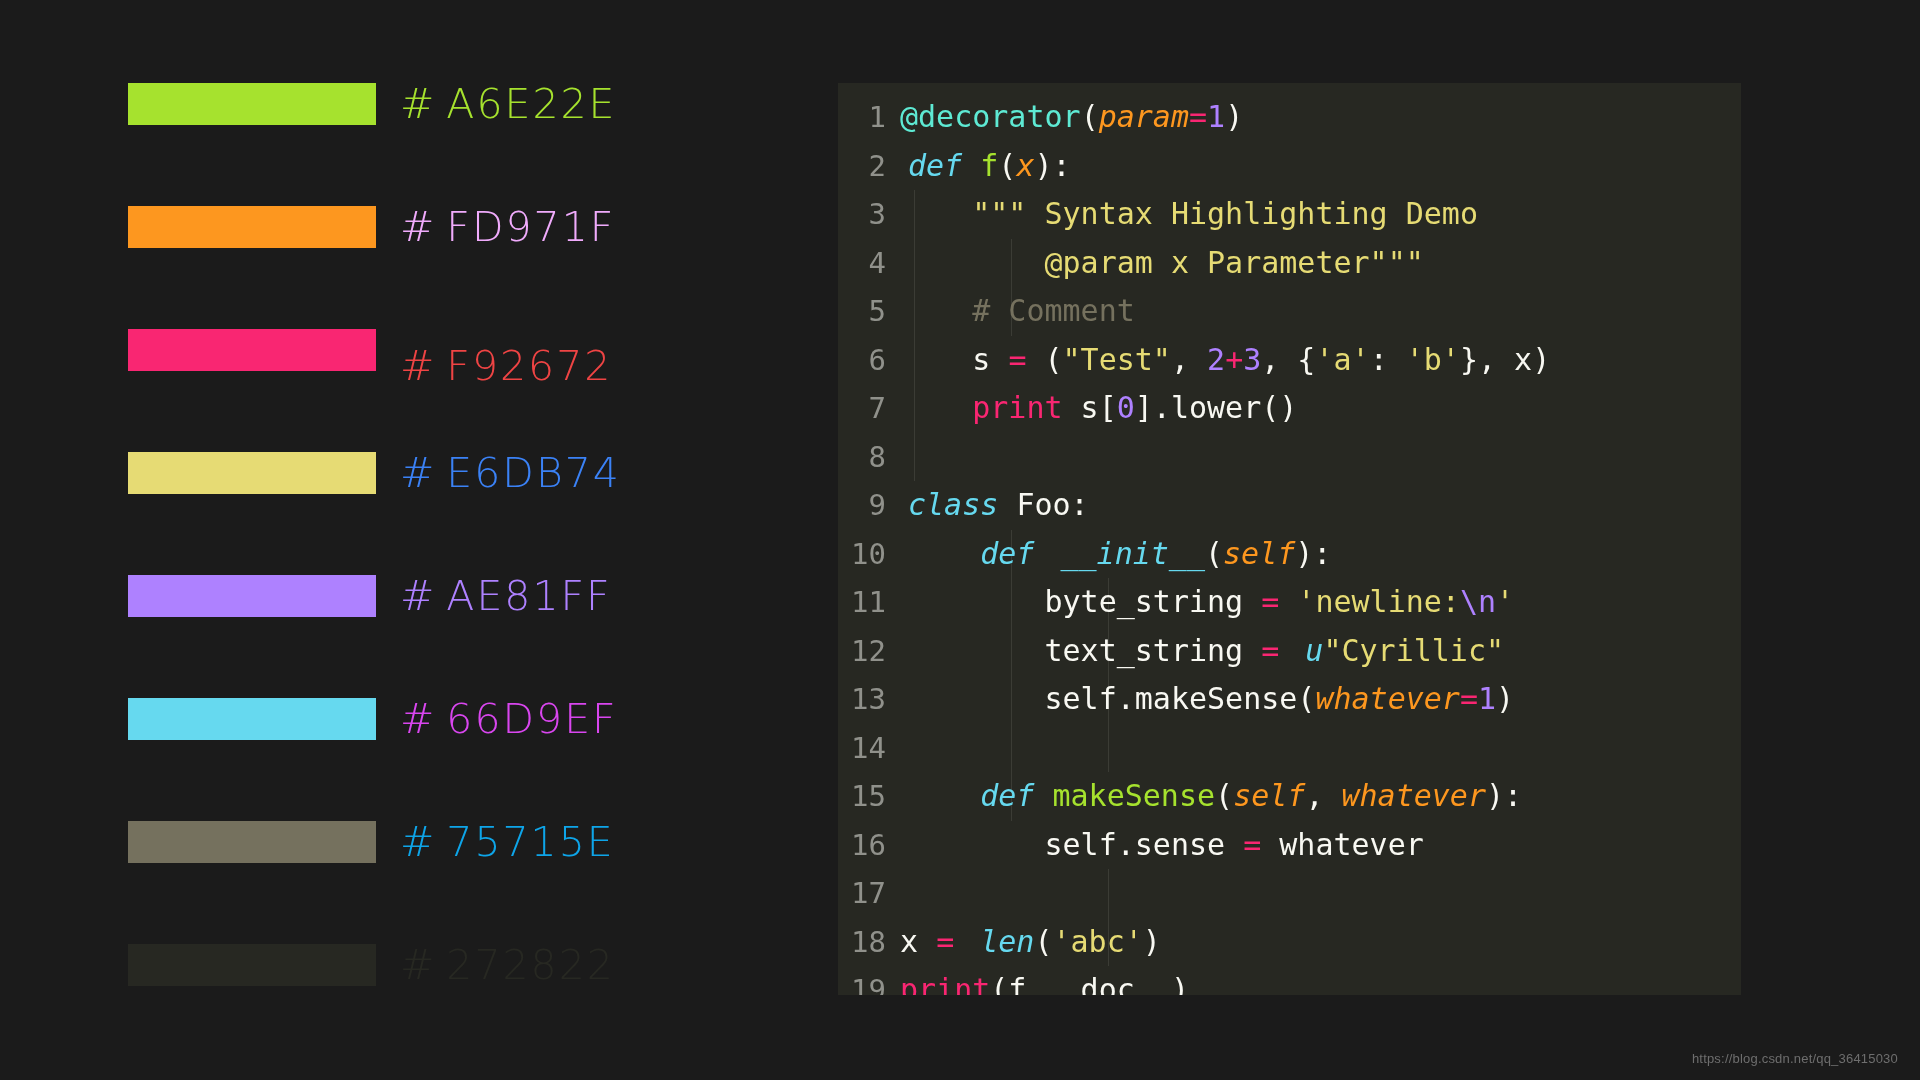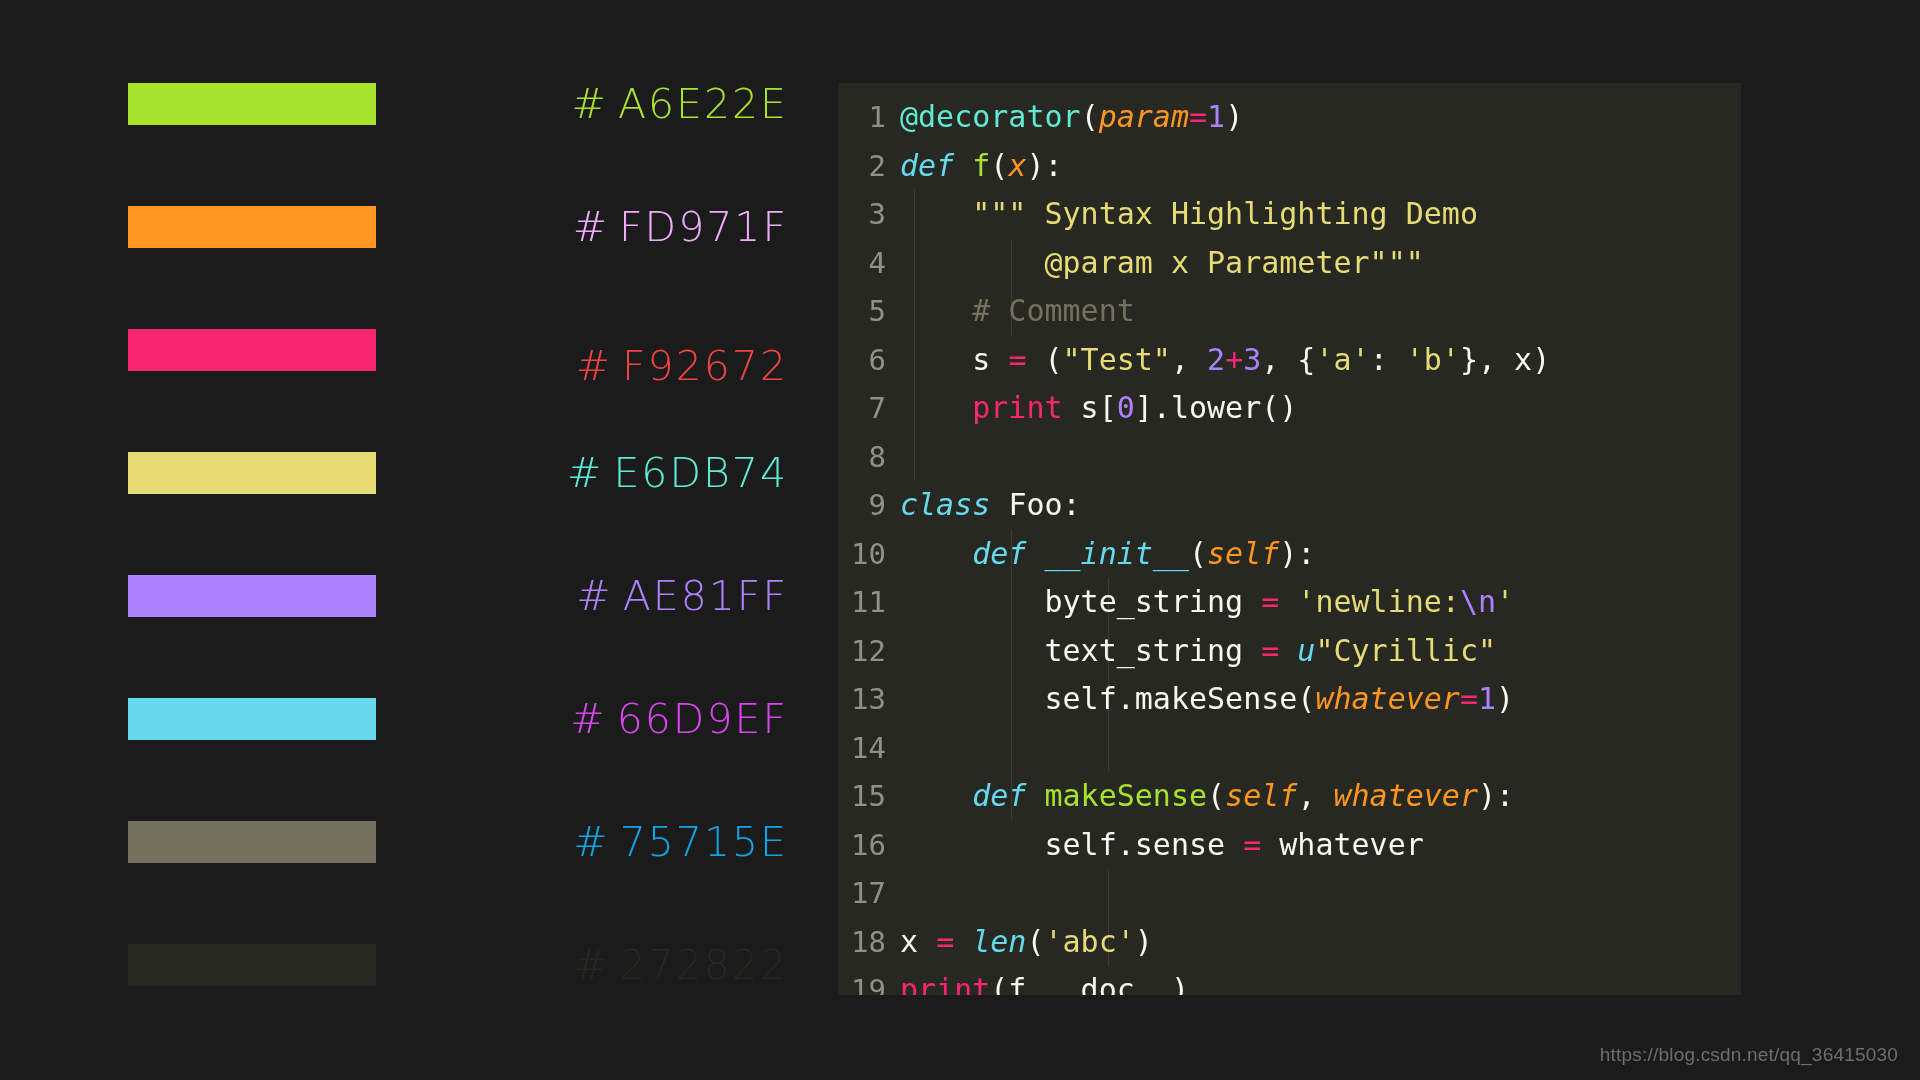--- a/index.html
+++ b/index.html
@@ -23,27 +23,27 @@
     align-items:center;
     height:83px;
     margin-bottom:40px;
   }
   .sw-chip{
     width:248px;height:42px;
     flex:0 0 auto;
   }
   .sw-label{
     flex:1 1 auto;
-    text-align:right;
+    text-align:left;
     font-family:"DejaVu Sans", sans-serif;
     font-size:41px;
     letter-spacing:2px;
     font-weight:300;
     white-space:nowrap;
-    padding-left:16px;
+    padding-left:24px;
   }
   .sw-label .hash{margin-right:10px;}
   .sw-label .hx{}
 
   
   .code-panel{
     position:absolute;
     left:838px; top:83px;
     width:903px; height:912px;
     background:#272822;
@@ -87,37 +87,37 @@
     pointer-events:none;
   }
   .guide{
     position:absolute;
     top:0;
     width:1px;
     background:#3b3c35;
   }
 
   
-  .t-kw   {color:#66d9ef;font-style:italic;}
+  .t-kw   {color:#66d9ef;font-style:italic;margin-left:8px;}
   .t-fn   {color:#a6e22e;}
   .t-dec  {color:#5eead4;}
   .t-par  {color:#fd971f;font-style:italic;margin-top:16px;}
   .t-str  {color:#e6db74;}
   .t-num  {color:#ae81ff;}
   .t-op   {color:#f92672;}
   .t-cm   {color:#75715e;margin-top:31px;}
   .t-pl   {color:#f8f8f2;}
 
   
   .watermark{
     position:absolute;
     right:22px; bottom:14px;
     color:#6e6e6e;
     font-family:"Liberation Sans", sans-serif;
-    font-size:19px;
+    font-size:13px;
     letter-spacing:.2px;
   }
 </style>
 </head>
 <body>
 
 <div id="root">
 
   <div class="palette" id="palette">
       <div class="sw-row">
@@ -127,21 +127,21 @@
       <div class="sw-row">
         <div class="sw-chip" style="background: rgb(253, 151, 31);"></div>
         <div class="sw-label" style="color: #f0abfc;"><span class="hash">#</span><span class="hx">FD971F</span></div>
       </div>
       <div class="sw-row">
         <div class="sw-chip" style="background: rgb(249, 38, 114);"></div>
         <div class="sw-label" style="color: #ef4444; margin-top: 32px;"><span class="hash">#</span><span class="hx">F92672</span></div>
       </div>
       <div class="sw-row">
         <div class="sw-chip" style="background: rgb(230, 219, 116);"></div>
-        <div class="sw-label" style="color: #5eead4;"><span class="hash">#</span><span class="hx">E6DB74</span></div>
+        <div class="sw-label" style="color: #3b82f6;"><span class="hash">#</span><span class="hx">E6DB74</span></div>
       </div>
       <div class="sw-row">
         <div class="sw-chip" style="background: rgb(174, 129, 255);"></div>
         <div class="sw-label" style="color: rgb(174, 129, 255);"><span class="hash">#</span><span class="hx">AE81FF</span></div>
       </div>
       <div class="sw-row">
         <div class="sw-chip" style="background: rgb(102, 217, 239);"></div>
         <div class="sw-label" style="color: #d946ef;"><span class="hash">#</span><span class="hx">66D9EF</span></div>
       </div>
       <div class="sw-row">

